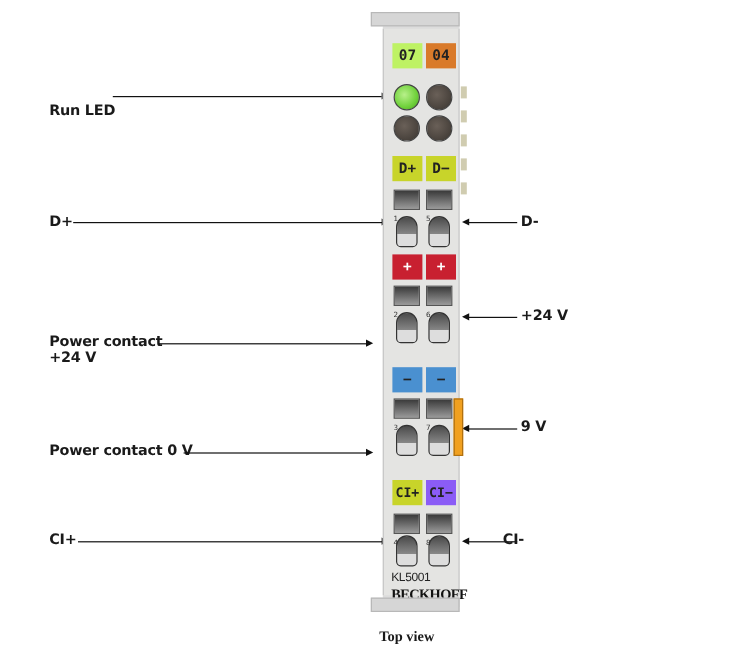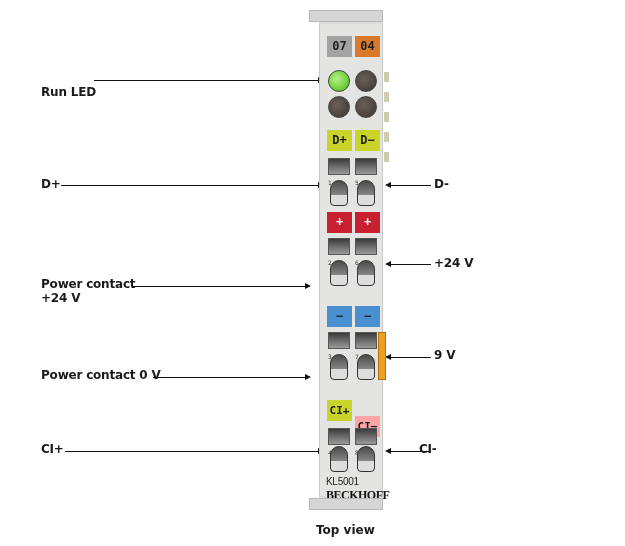--- a/index.html
+++ b/index.html
@@ -14,21 +14,21 @@
   .clip-top { position: absolute; left: -10px; top: -4px; width: 74px; height: 12px; background: #d6d6d6; border: 1px solid #b8b8b8; }
   .clip-bot { position: absolute; left: -10px; top: 484px; width: 74px; height: 12px; background: #d6d6d6; border: 1px solid #b8b8b8; }
   .chip { position: absolute; width: 25px; height: 21px; font-family: "DejaVu Sans Mono", monospace; font-size: 12px; font-weight: bold; text-align: center; line-height: 21px; color: #222; }
   .led { position: absolute; width: 22px; height: 22px; border-radius: 50%; border: 1px solid #444; }
   .slot { position: absolute; width: 22px; height: 17px; background: linear-gradient(#3a3a3a, #9a9a9a); border: 1px solid #555; }
   .spring { position: absolute; width: 18px; height: 26px; border-radius: 9px 9px 4px 4px; background: linear-gradient(#4a4a4a, #888 60%, #ddd 60%, #ddd); border: 1px solid #333; }
   .num { position: absolute; font-size: 6px; color: #333; font-family: "DejaVu Sans", sans-serif; }
   .side-tab { position: absolute; left: 64px; width: 5px; height: 10px; background: #d0ccb0; }
   .model { position: absolute; left: 6px; top: 452px; font-size: 10px; font-weight: normal; color: #222; font-family: "Liberation Sans", sans-serif; letter-spacing: -0.3px; }
   .brand { position: absolute; left: 6px; top: 464px; font-size: 12px; font-weight: bold; color: #111; font-family: Liberation Serif, serif; letter-spacing: -0.5px; }
-  .caption { position: absolute; left: 316px; top: 523px; font-size: 12px; font-weight: bold; color: #1a1a1a; }
+  .caption { position: absolute; left: 316px; top: 523px; font-size: 12px; font-weight: bold; color: #1a1a1a; font-family: Liberation Serif, serif; }
 </style>
 </head>
 <body>
 
 <div class="lbl" style="left:41px;top:70px;margin-top:15px;">Run LED</div>
 <div class="line" style="left:94px;top:80px;width:224px;"></div>
 <div class="arrow-r" style="left:318px;top:77px;"></div>
 
 <div class="lbl" style="left:41px;top:177px;">D+</div>
 <div class="line" style="left:61px;top:185px;width:258px;"></div>
@@ -68,21 +68,21 @@
 <div class="terminal">
   <div class="clip-top"></div>
   <div class="term-body">
 
     <div class="side-tab" style="top:48px;"></div>
     <div class="side-tab" style="top:68px;"></div>
     <div class="side-tab" style="top:88px;"></div>
     <div class="side-tab" style="top:108px;"></div>
     <div class="side-tab" style="top:128px;"></div>
 
-    <div class="chip" style="left:7px;top:12px;background:#a3a3a3;text-align:center;">07</div>
+    <div class="chip" style="left:7px;top:12px;background:#bef264;text-align:center;">07</div>
     <div class="chip" style="left:35px;top:12px;background:#d97a2a;">04</div>
 
     <div class="led" style="left:8px;top:46px;background:radial-gradient(circle at 40% 40%, #b8f08a, #6fd13a 60%, #4aa020);"></div>
     <div class="led" style="left:35px;top:46px;background:radial-gradient(circle at 40% 40%, #6a6058, #3a3530);"></div>
     <div class="led" style="left:8px;top:72px;background:radial-gradient(circle at 40% 40%, #6a6058, #3a3530);"></div>
     <div class="led" style="left:35px;top:72px;background:radial-gradient(circle at 40% 40%, #6a6058, #3a3530);"></div>
 
     <div class="chip" style="left:7px;top:106px;background:#c8d42a;">D+</div>
     <div class="chip" style="left:35px;top:106px;background:#c8d42a;">D−</div>
 
@@ -109,21 +109,21 @@
     <div style="position:absolute;left:58px;top:308px;width:8px;height:48px;background:#f0a020;border:1px solid #b07010;"></div>
 
     <div class="slot" style="left:8px;top:308px;"></div>
     <div class="slot" style="left:35px;top:308px;"></div>
     <div class="num" style="left:8px;top:329px;">3</div>
     <div class="num" style="left:35px;top:329px;">7</div>
     <div class="spring" style="left:10px;top:330px;"></div>
     <div class="spring" style="left:37px;top:330px;"></div>
 
     <div class="chip" style="left:7px;top:376px;background:#c8d42a;font-size:11px;">CI+</div>
-    <div class="chip" style="left:35px;top:376px;background:#fca5a5;font-size:11px;margin-top:16px;">CI−</div>
+    <div class="chip" style="left:35px;top:376px;background:#8b5cf6;font-size:11px;">CI−</div>
 
     <div class="slot" style="left:8px;top:404px;"></div>
     <div class="slot" style="left:35px;top:404px;"></div>
     <div class="num" style="left:8px;top:425px;">4</div>
     <div class="num" style="left:35px;top:425px;">8</div>
     <div class="spring" style="left:10px;top:422px;"></div>
     <div class="spring" style="left:37px;top:422px;"></div>
 
     <div class="model">KL5001</div>
     <div class="brand">BECKHOFF</div>

